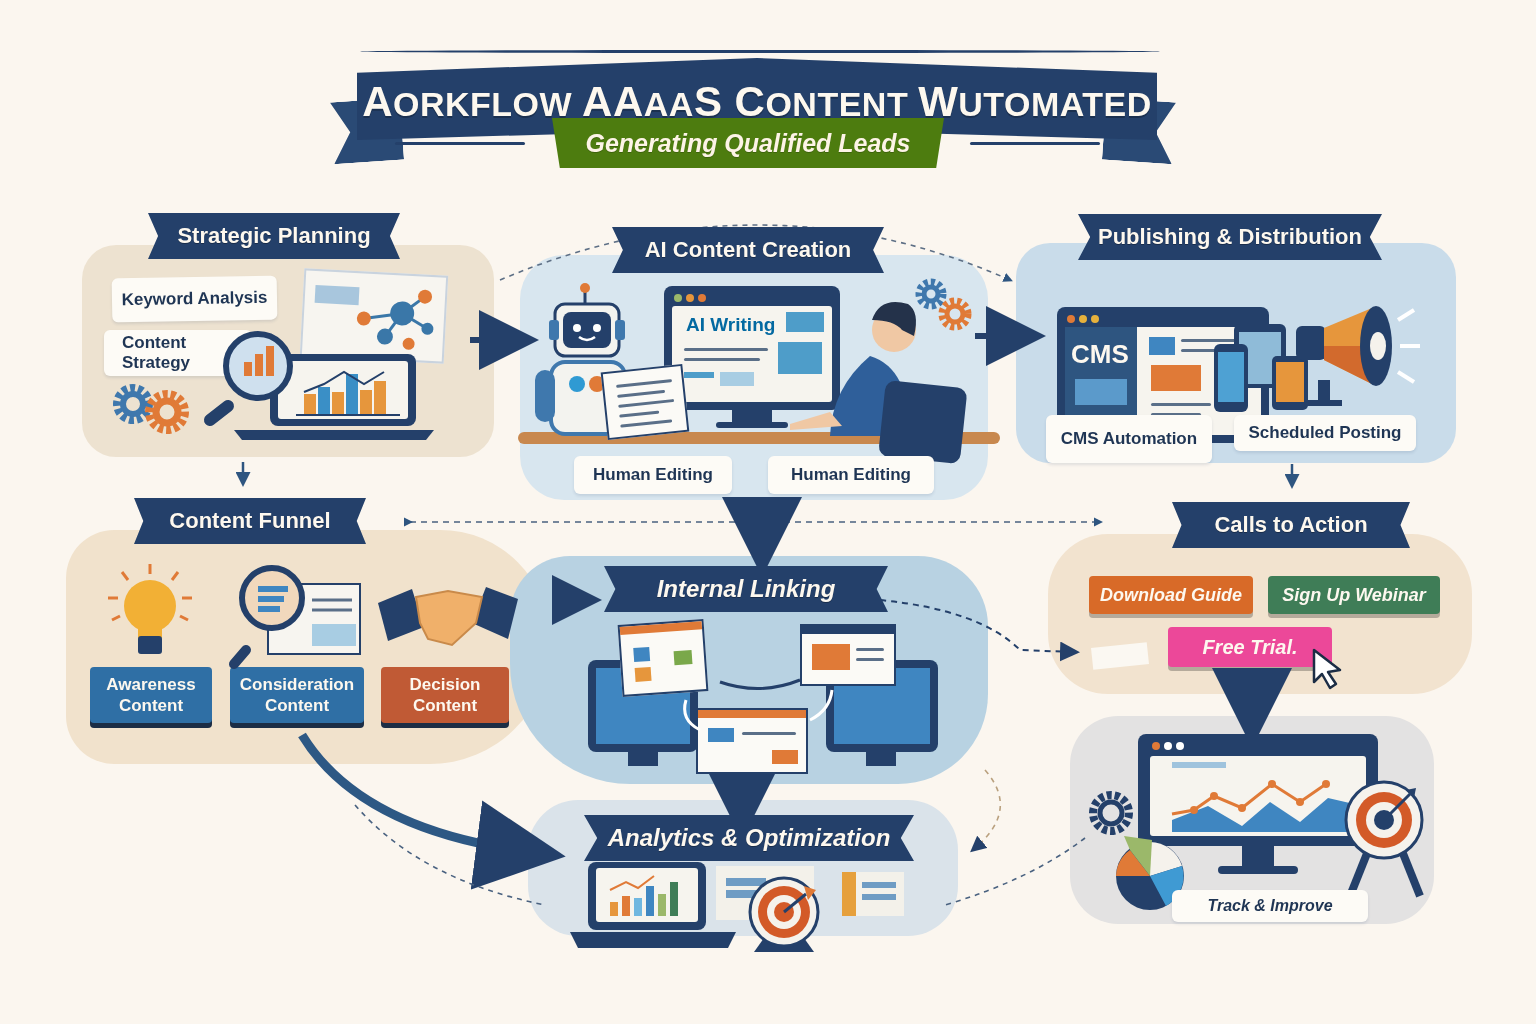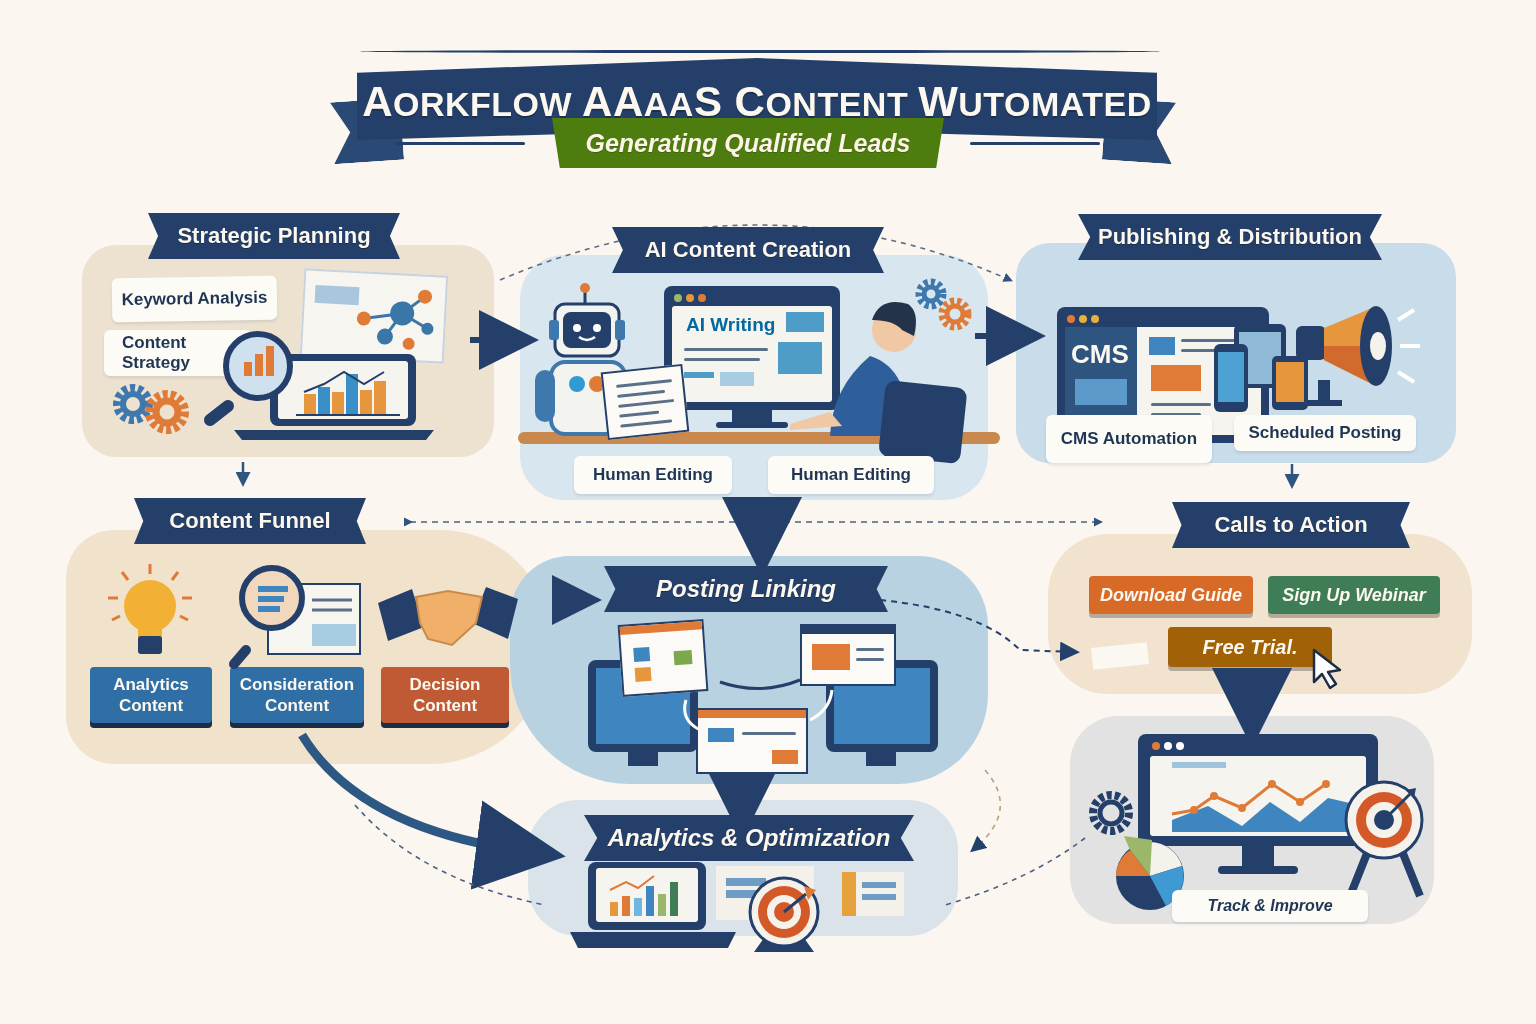--- a/index.html
+++ b/index.html
@@ -353,32 +353,32 @@
   <rect x="30" y="24" width="30" height="6" fill="#3f86c1"></rect>
   <rect x="30" y="34" width="26" height="6" fill="#3f86c1"></rect>
   <rect x="30" y="44" width="22" height="6" fill="#3f86c1"></rect>
 </svg>
 <svg width="140" height="80" style="left:378px;top:583px;z-index:3;">
   <path d="M0,20 L34,6 L46,44 L10,58 z" fill="#24406a"></path>
   <path d="M140,16 L108,4 L94,40 L130,56 z" fill="#24406a"></path>
   <path d="M38,14 L70,8 L104,14 L98,40 L74,62 L50,56 L42,40 z" fill="#f0b06a" stroke="#c98a4a" stroke-width="2"></path>
 </svg>
 <div class="funnel-box" style="left:90px;top:667px;width:122px;background:#2f6fa5;">
-  <span><span>Analytics</span><br><span>Content</span></span>
+  <span><span>Awareness</span><br><span>Content</span></span>
 </div>
 <div class="funnel-box" style="left:230px;top:667px;width:134px;background:#2f6fa5;">
   <span><span>Consideration</span><br><span>Content</span></span>
 </div>
 <div class="funnel-box" style="left:381px;top:667px;width:128px;background:#c05a35;">
   <span><span>Decision</span><br><span>Content</span></span>
 </div>
 
 <div class="panel" style="left:510px;top:556px;width:478px;height:228px;background:#b8d2e2;border-radius:60px 70px 90px 120px;"></div>
 <div class="ribbon italic" style="left:604px;top:566px;width:284px;">
-  <span>Posting Linking</span>
+  <span>Internal Linking</span>
 </div>
 <div class="abs" style="left:588px;top:660px;width:110px;height:110px;z-index:2;">
   <div class="monitor-frame" style="left:0;top:0;width:110px;height:92px;"></div>
   <div class="abs" style="left:8px;top:8px;width:94px;height:76px;background:#3f86c1;"></div>
   <div class="abs" style="left:40px;top:92px;width:30px;height:14px;background:#24406a;"></div>
 </div>
 <div class="abs" style="left:826px;top:660px;width:112px;height:110px;z-index:2;">
   <div class="monitor-frame" style="left:0;top:0;width:112px;height:92px;"></div>
   <div class="abs" style="left:8px;top:8px;width:96px;height:76px;background:#3f86c1;"></div>
   <div class="abs" style="left:40px;top:92px;width:30px;height:14px;background:#24406a;"></div>
@@ -410,21 +410,21 @@
 <div class="panel" style="left:1048px;top:534px;width:424px;height:160px;background:#f2e3cf;border-radius:60px;"></div>
 <div class="ribbon" style="left:1172px;top:502px;width:238px;">
   <span>Calls to Action</span>
 </div>
 <div class="cta" style="left:1089px;top:576px;width:164px;background:#d86a28;">
   <span>Download Guide</span>
 </div>
 <div class="cta" style="left:1268px;top:576px;width:172px;background:#3f7d57;">
   <span>Sign Up Webinar</span>
 </div>
-<div class="cta" style="left:1168px;top:627px;width:164px;height:40px;background:#a16207;font-size:20px;">
+<div class="cta" style="left:1168px;top:627px;width:164px;height:40px;background:#ec4899;font-size:20px;">
   <span>Free Trial.</span>
 </div>
 <svg width="40" height="44" style="left:1310px;top:648px;z-index:6;">
   <path d="M4,2 L4,34 L12,26 L20,40 L26,36 L18,24 L30,22 z" fill="#fff" stroke="#1c2d45" stroke-width="2.5" stroke-linejoin="round"></path>
 </svg>
 <div class="abs" style="left:1092px;top:645px;width:56px;height:22px;background:#fbf8f2;transform:rotate(-6deg);"></div>
 
 <div class="panel" style="left:1070px;top:716px;width:364px;height:208px;background:#e3e2e2;border-radius:48px;"></div>
 <div class="abs" style="left:1138px;top:734px;width:240px;height:150px;z-index:2;">
   <div class="monitor-frame" style="left:0;top:0;width:240px;height:112px;"></div>

